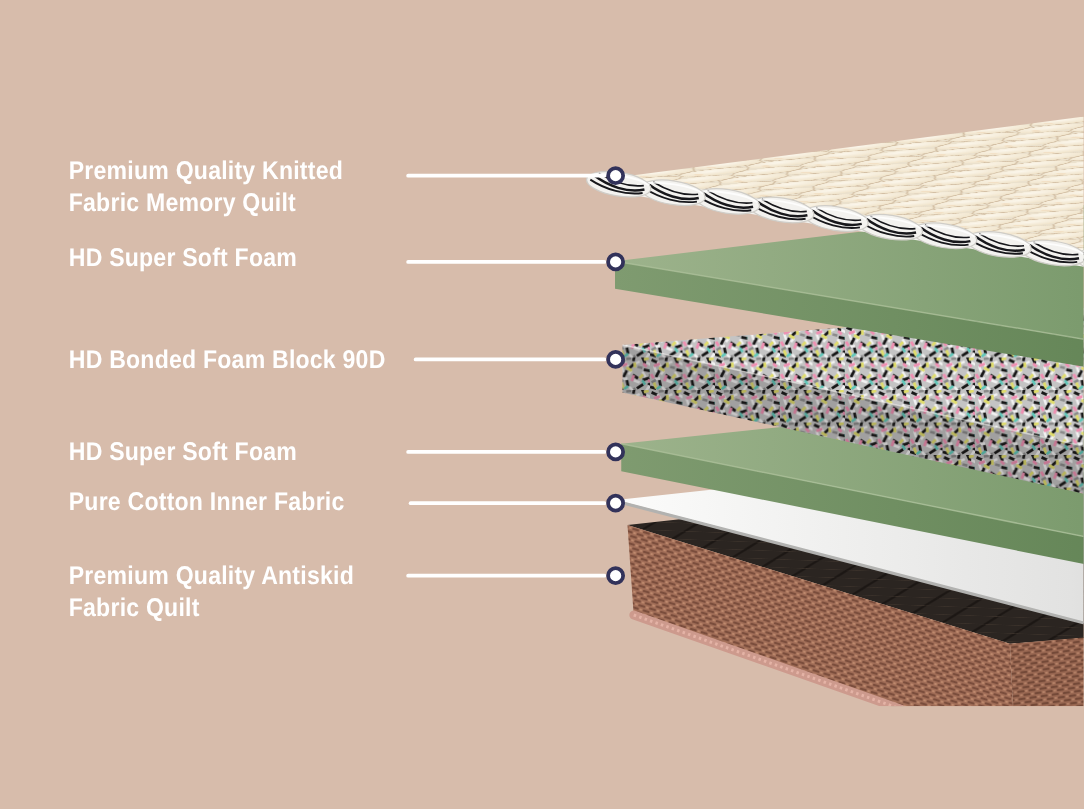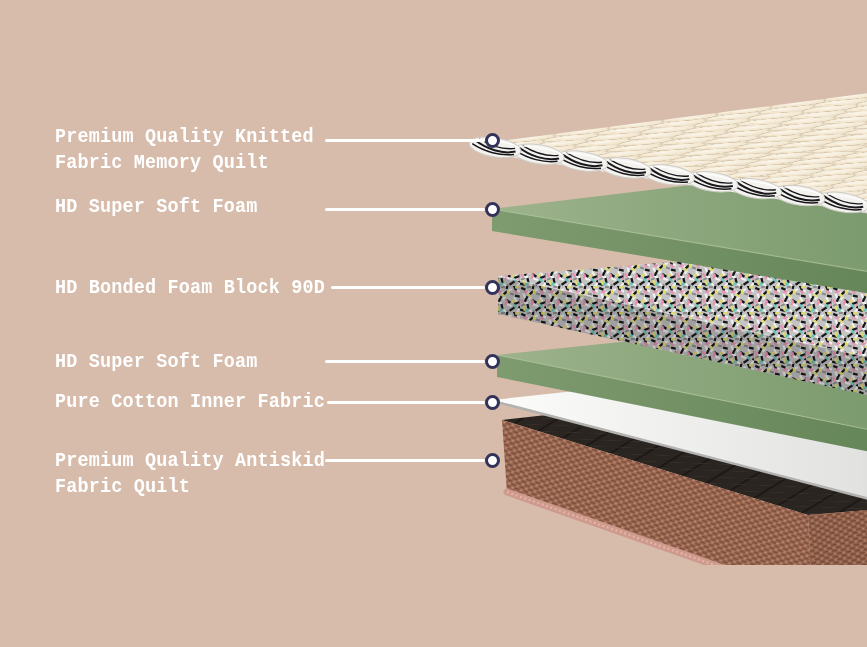--- a/index.html
+++ b/index.html
@@ -1,19 +1,19 @@
 <!DOCTYPE html>
 <html style="--bg: #d7bcab; --label_text: #ffffff; --leader: #ffffff; --dot_ring: #32325a; --foam_green: #85a476; --bonded_foam_base: #c4c4c4; --quilt_cream: #ebe1cd; --cotton_white: #ededec; --base_brown: #a5715a; --base_piping: #cd9a8d;"><head>
 <meta charset="utf-8">
 <style>
   html,body { margin:0; padding:0; background:#d7bcab; }
   .stage {
     position:relative; width:867px; height:565px; overflow:hidden;
     background: var(--bg, #d7bcab);
-    font-family:Liberation Mono, monospace;
+    font-family:Liberation Sans, sans-serif;
   }
   .illustration { position:absolute; left:0; top:0; width:867px; height:647px; }
   .label {
     position:absolute; left:55px; color:var(--label_text,#fff);
     font-weight:700; font-size:20.5px; line-height:26px; letter-spacing:0.2px;
     transform:scaleX(0.9); transform-origin:left top; white-space:nowrap;
   }
   .leader {
     position:absolute; height:3px; background:var(--leader,#fff); border-radius:2px;
   }

